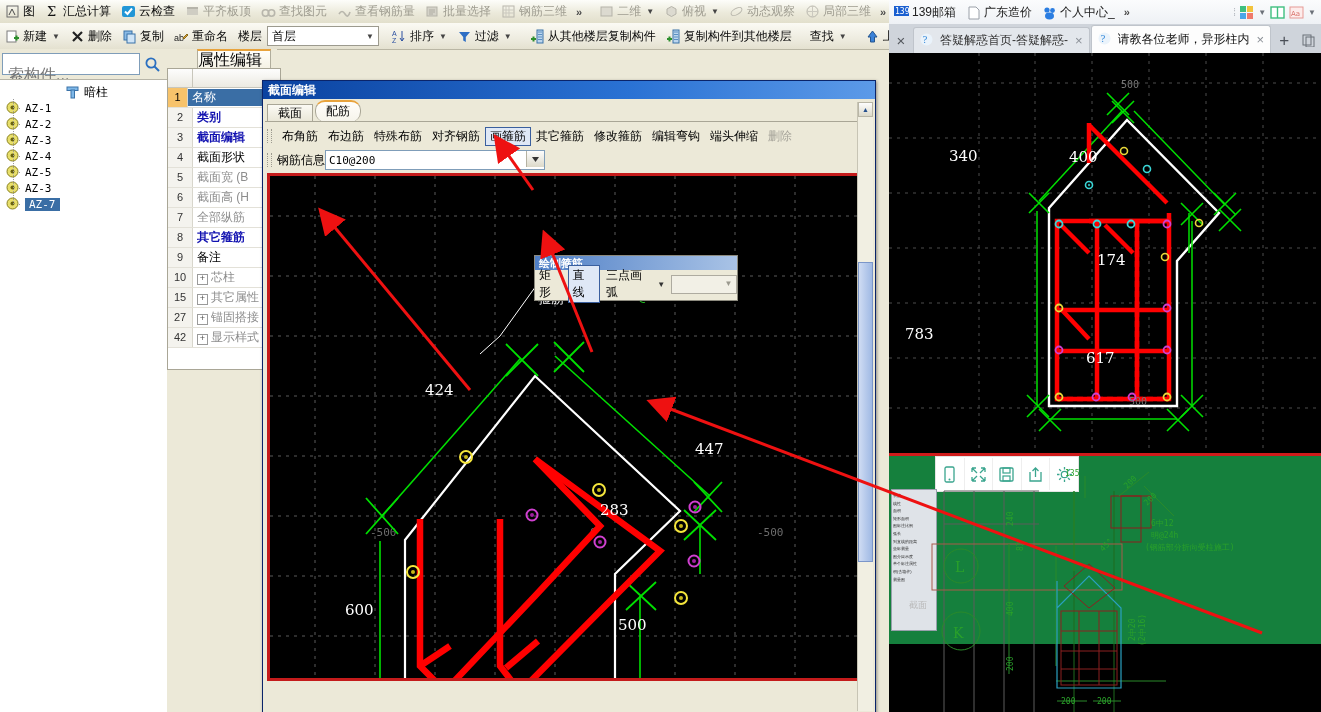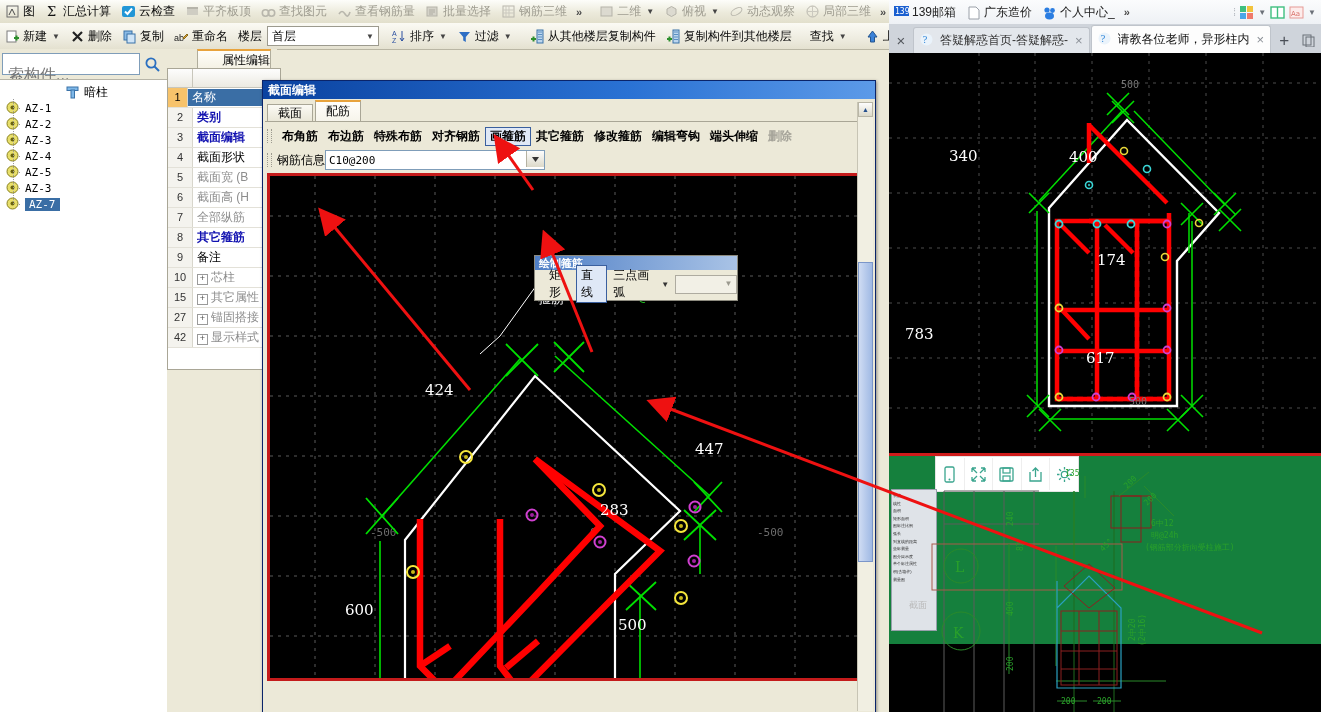--- a/index.html
+++ b/index.html
@@ -43,64 +43,64 @@
   .tchild:before{content:"";position:absolute;left:13px;top:8px;width:7px;height:1px;border-top:1px dotted #9a9a9a;}
   .tchild:after{content:"";position:absolute;left:13px;top:-1px;width:1px;height:17px;border-left:1px dotted #9a9a9a;}
   .tchild.last:after{height:9px;}
   .tlabel{margin-left:4px;font-family:"DejaVu Sans Mono","Liberation Mono",monospace;font-size:11px;}
   .tlabel.sel{background:#3a6ea5;color:#fff;padding:0 4px;}
 
   
   #propwrap{position:absolute;left:167px;top:49px;width:110px;height:663px;background:#ece9d8;}
   #proptab{position:absolute;left:30px;top:0px;width:72px;height:19px;background:linear-gradient(#fffefa,#f3f0e2);
      border:1px solid #b0ad9c;border-bottom:0;border-top:2px solid #e8a33d;
-     font-size:12px;color:#000;text-align:right;line-height:18px;}
+     font-size:16px;color:#000;text-align:left;line-height:18px;}
   #propgrid{position:absolute;left:0px;top:19px;width:112px;height:300px;background:#fff;border:1px solid #a9a696;}
   #propgrid .hdr{height:18px;background:linear-gradient(#fdfdfd,#eceae2);border-bottom:1px solid #c8c6bb;display:flex;}
   #propgrid .hdr .c1{width:24px;border-right:1px solid #c8c6bb;}
   .prow{height:19px;display:flex;border-bottom:1px solid #e3e1d8;font-size:12px;align-items:center;}
   .prow .num{width:24px;text-align:center;color:#333;font-size:11px;border-right:1px solid #d8d6cc;line-height:19px;height:19px;background:#f4f3ee;}
   .prow .num.act{background:#f7c36b;color:#000;}
   .prow .lbl{padding-left:4px;white-space:nowrap;overflow:hidden;}
   .prow .lbl.sel{background:#3a6ea5;color:#fff;width:100%;}
   .prow .lbl.blue{color:#1212b0;font-weight:bold;}
   .prow .lbl.gray{color:#8d8d8d;}
   .plus{display:inline-block;width:9px;height:9px;border:1px solid #9a9a9a;line-height:7px;text-align:center;font-size:9px;color:#555;margin-right:3px;background:#fff;}
 
   
   #secdlg{position:absolute;left:262px;top:80px;width:612px;height:632px;background:#ece9d8;
      border:1px solid #0a246a;box-shadow:1px 1px 3px rgba(0,0,0,.4);}
   #secdlg .title{height:18px;background:linear-gradient(90deg,#0a42a0,#2a72d4 60%,#5c9ae8);
      color:#fff;font-weight:bold;font-size:12px;padding-left:5px;line-height:18px;}
   #tabrow{position:absolute;left:4px;top:21px;height:20px;display:flex;align-items:flex-end;}
   .dtab{height:17px;padding:0 10px;line-height:17px;font-size:12px;background:linear-gradient(#fbfaf4,#e9e6d6);
      border:1px solid #a9a696;border-bottom:0;margin-right:2px;color:#000;}
-  .dtab.active{height:20px;line-height:19px;background:linear-gradient(#fffefb,#f6f4ea);border-top:2px solid #e8a33d;font-weight:normal;}
+  .dtab.active{height:20px;line-height:19px;background:linear-gradient(#fffefb,#f6f4ea);border-top:2px solid #e8a33d;font-weight:normal;border-radius:10px;}
   #tabline{position:absolute;left:2px;top:40px;width:606px;height:1px;background:#a9a696;}
 
   #toolrow{position:absolute;left:4px;top:45px;height:20px;display:flex;align-items:center;font-size:12px;}
-  .tbtn{padding:1px 5px;white-space:nowrap;color:#000;font-weight:bold;}
+  .tbtn{padding:1px 5px;white-space:nowrap;color:#000;}
   .tbtn.dis{color:#a6a49a;}
   .tbtn.framed{border:1px solid #3a5f9e;background:#dfe8f6;padding:0 4px;}
   .grip{width:3px;height:14px;border-left:1px dotted #9d9b90;border-right:1px dotted #9d9b90;margin-right:5px;}
 
   #inforow{position:absolute;left:4px;top:68px;height:22px;display:flex;align-items:center;font-size:12px;text-align:center;}
   #steelsel{width:215px;height:18px;border:1px solid #7f9db9;background:#fff;display:flex;align-items:center;
      font-family:"DejaVu Sans Mono","Liberation Mono",monospace;font-size:11px;padding-left:3px;position:relative;}
   #steelsel .dd{position:absolute;right:0;top:0;width:17px;height:16px;background:linear-gradient(#fdfdfd,#dcd9c9);
      border-left:1px solid #b5b2a2;display:flex;align-items:center;justify-content:center;}
 
   
   #cadbox{position:absolute;left:4px;top:92px;width:598px;height:508px;background:#000;border:3px solid #c41b1b;box-sizing:border-box;}
   #cadsvg{position:absolute;left:0;top:0;}
 
   
   #drawbar{position:absolute;left:271px;top:174px;width:202px;height:44px;background:#ece9d8;border:1px solid #8c8a7e;}
   #drawbar .hd{height:14px;background:linear-gradient(90deg,#4f7fc6,#a9c3e6);color:#fff;font-weight:bold;font-size:11px;padding-left:4px;line-height:14px;}
-  #drawbar .bd{display:flex;align-items:center;height:28px;padding-left:10px;font-size:12px;gap:2px;}
+  #drawbar .bd{display:flex;align-items:center;height:28px;padding-left:0;font-size:12px;gap:2px;}
   #drawbar .bd .b{padding:1px 4px;}
   #drawbar .bd .b.framed{border:1px solid #3a5f9e;background:#dfe8f6;}
   #drawbar .cmb{width:68px;height:17px;border:1px solid #aeaba0;background:#f2f0e6;position:relative;margin-left:4px;}
   #drawbar .cmb .dd{position:absolute;right:0;top:0;width:15px;height:15px;display:flex;align-items:center;justify-content:center;color:#9b998e;font-size:8px;}
 
   
   #dlgsb{position:absolute;right:2px;top:21px;width:15px;height:609px;background:#f1efe2;border-left:1px solid #c7c4b4;}
   #dlgsb .arrow{width:15px;height:15px;background:linear-gradient(#fdfdfd,#dcd9c9);border:1px solid #b9b6a6;box-sizing:border-box;display:flex;align-items:center;justify-content:center;font-size:7px;color:#26508d;}
   #dlgsb .thumb{position:absolute;left:0;top:160px;width:15px;height:300px;background:linear-gradient(90deg,#cfdcf3,#9fb9e4);border:1px solid #7b96c9;box-sizing:border-box;}
 

